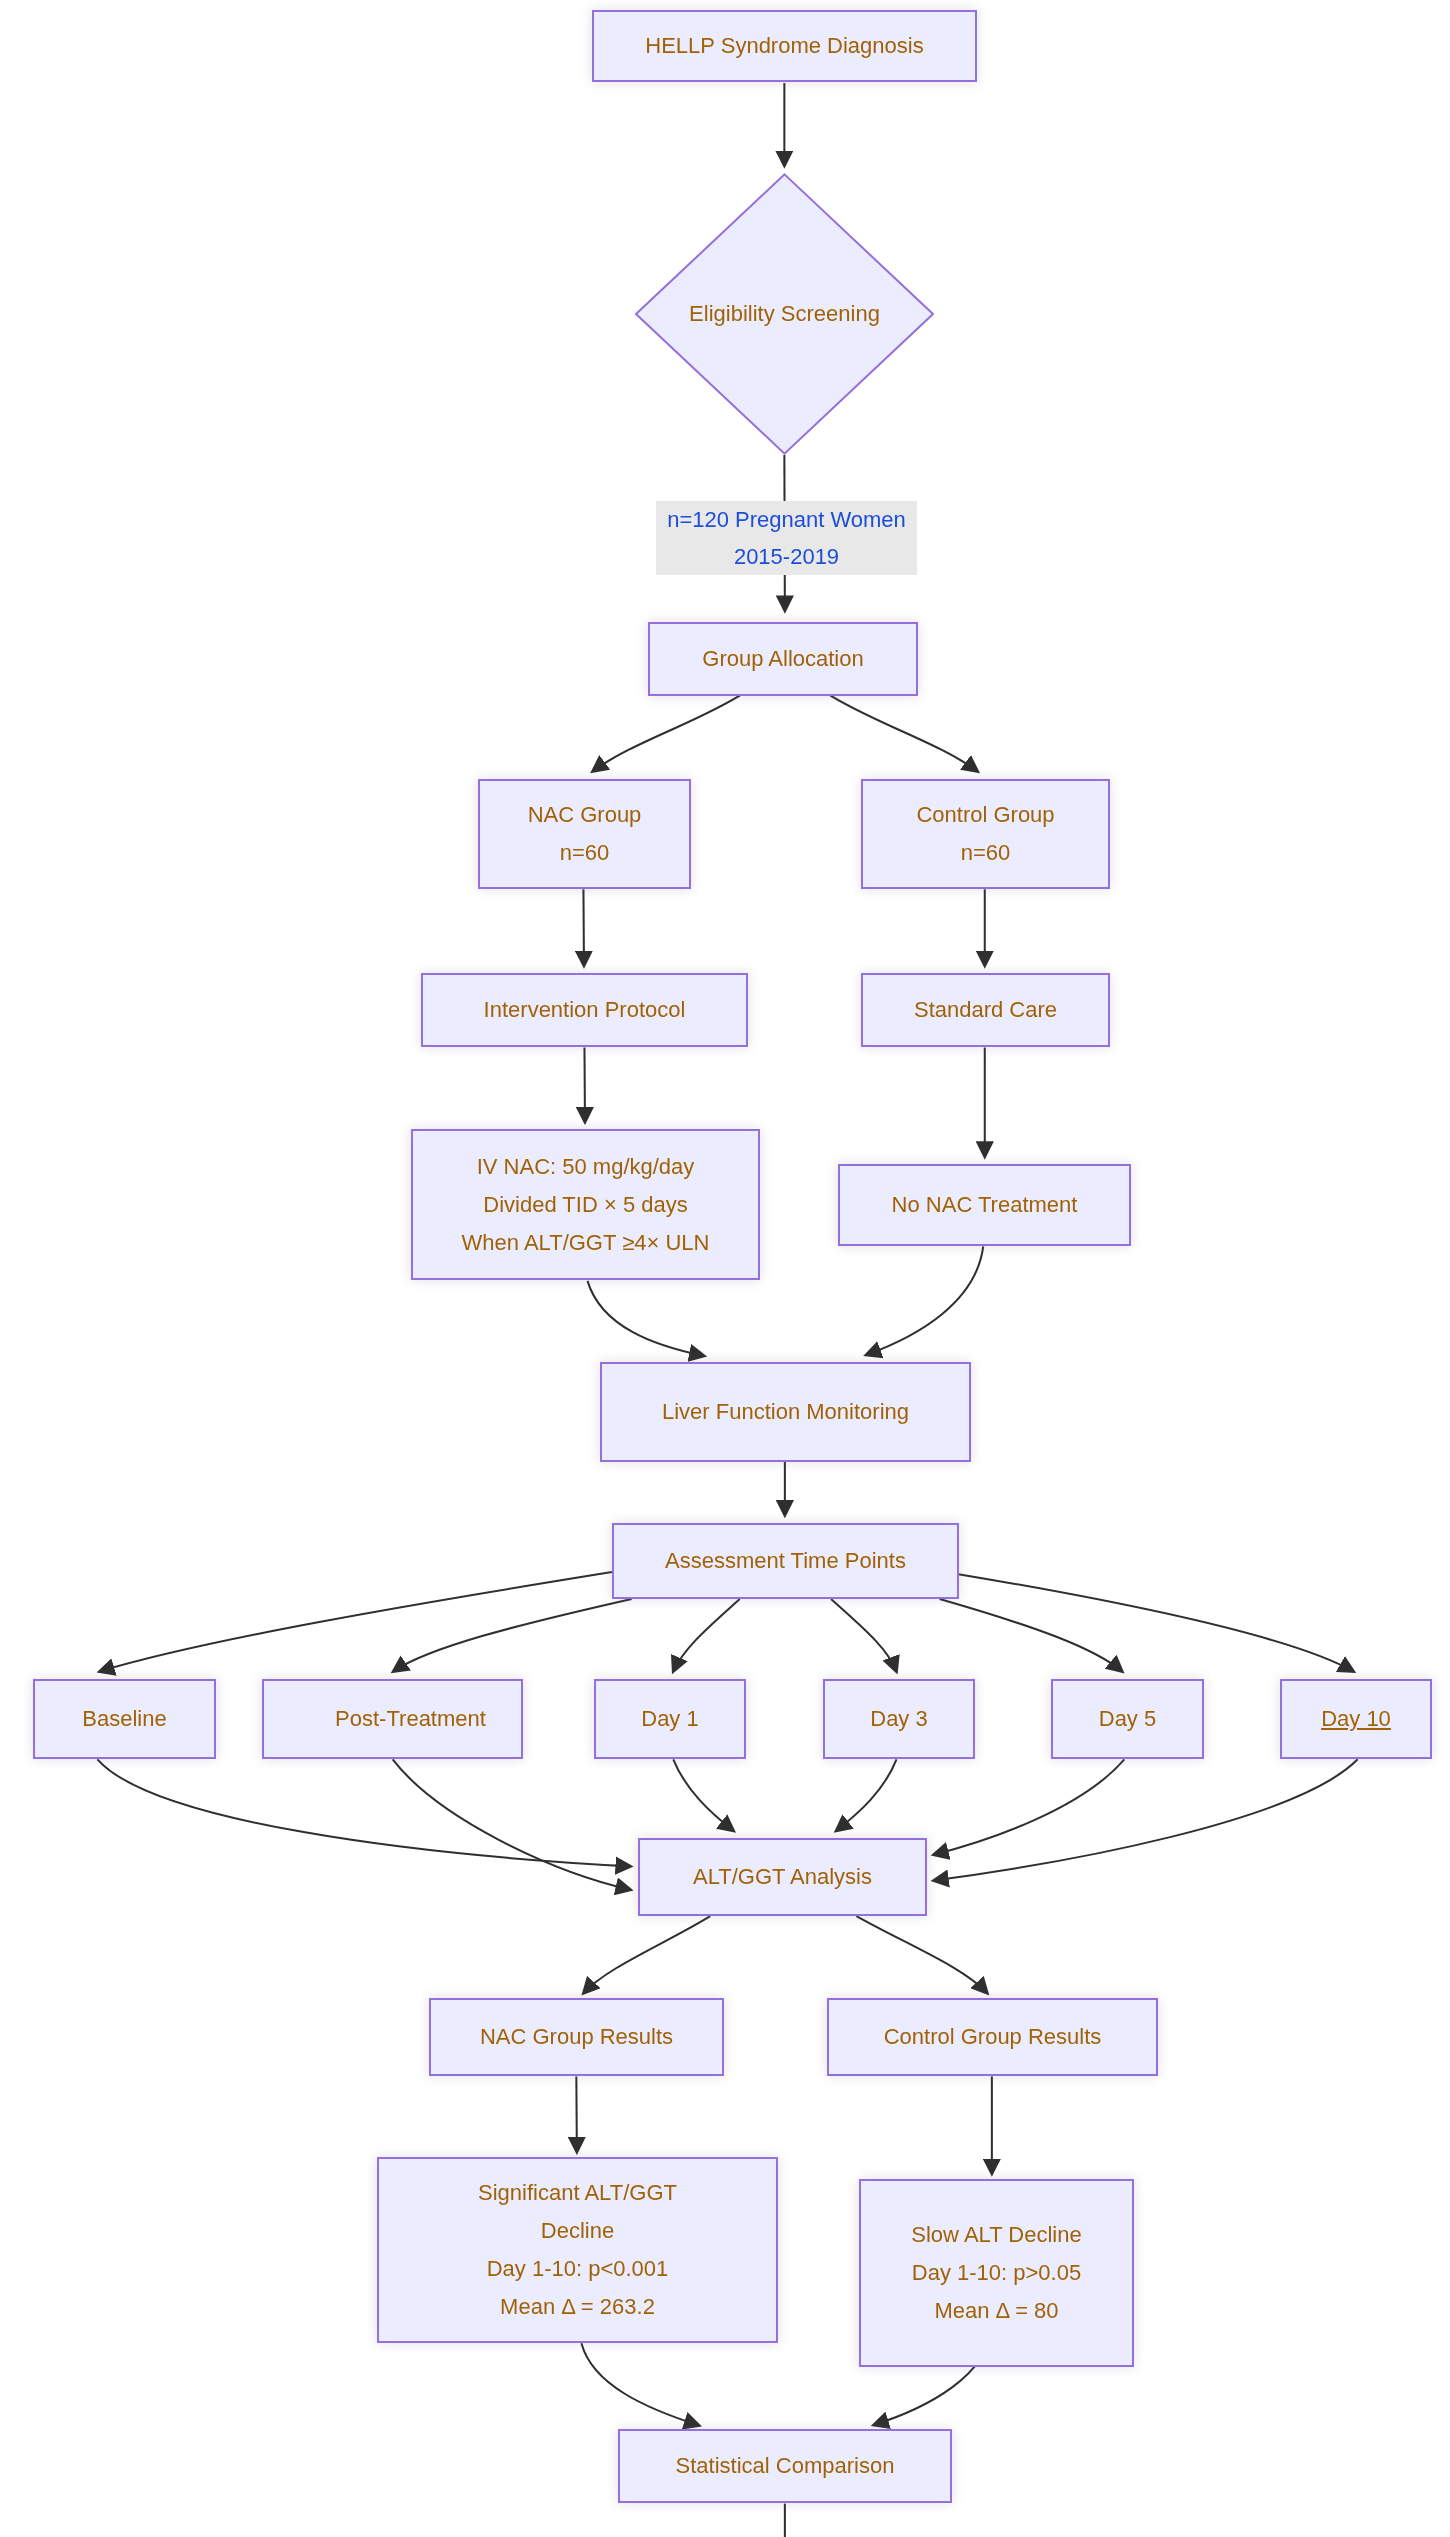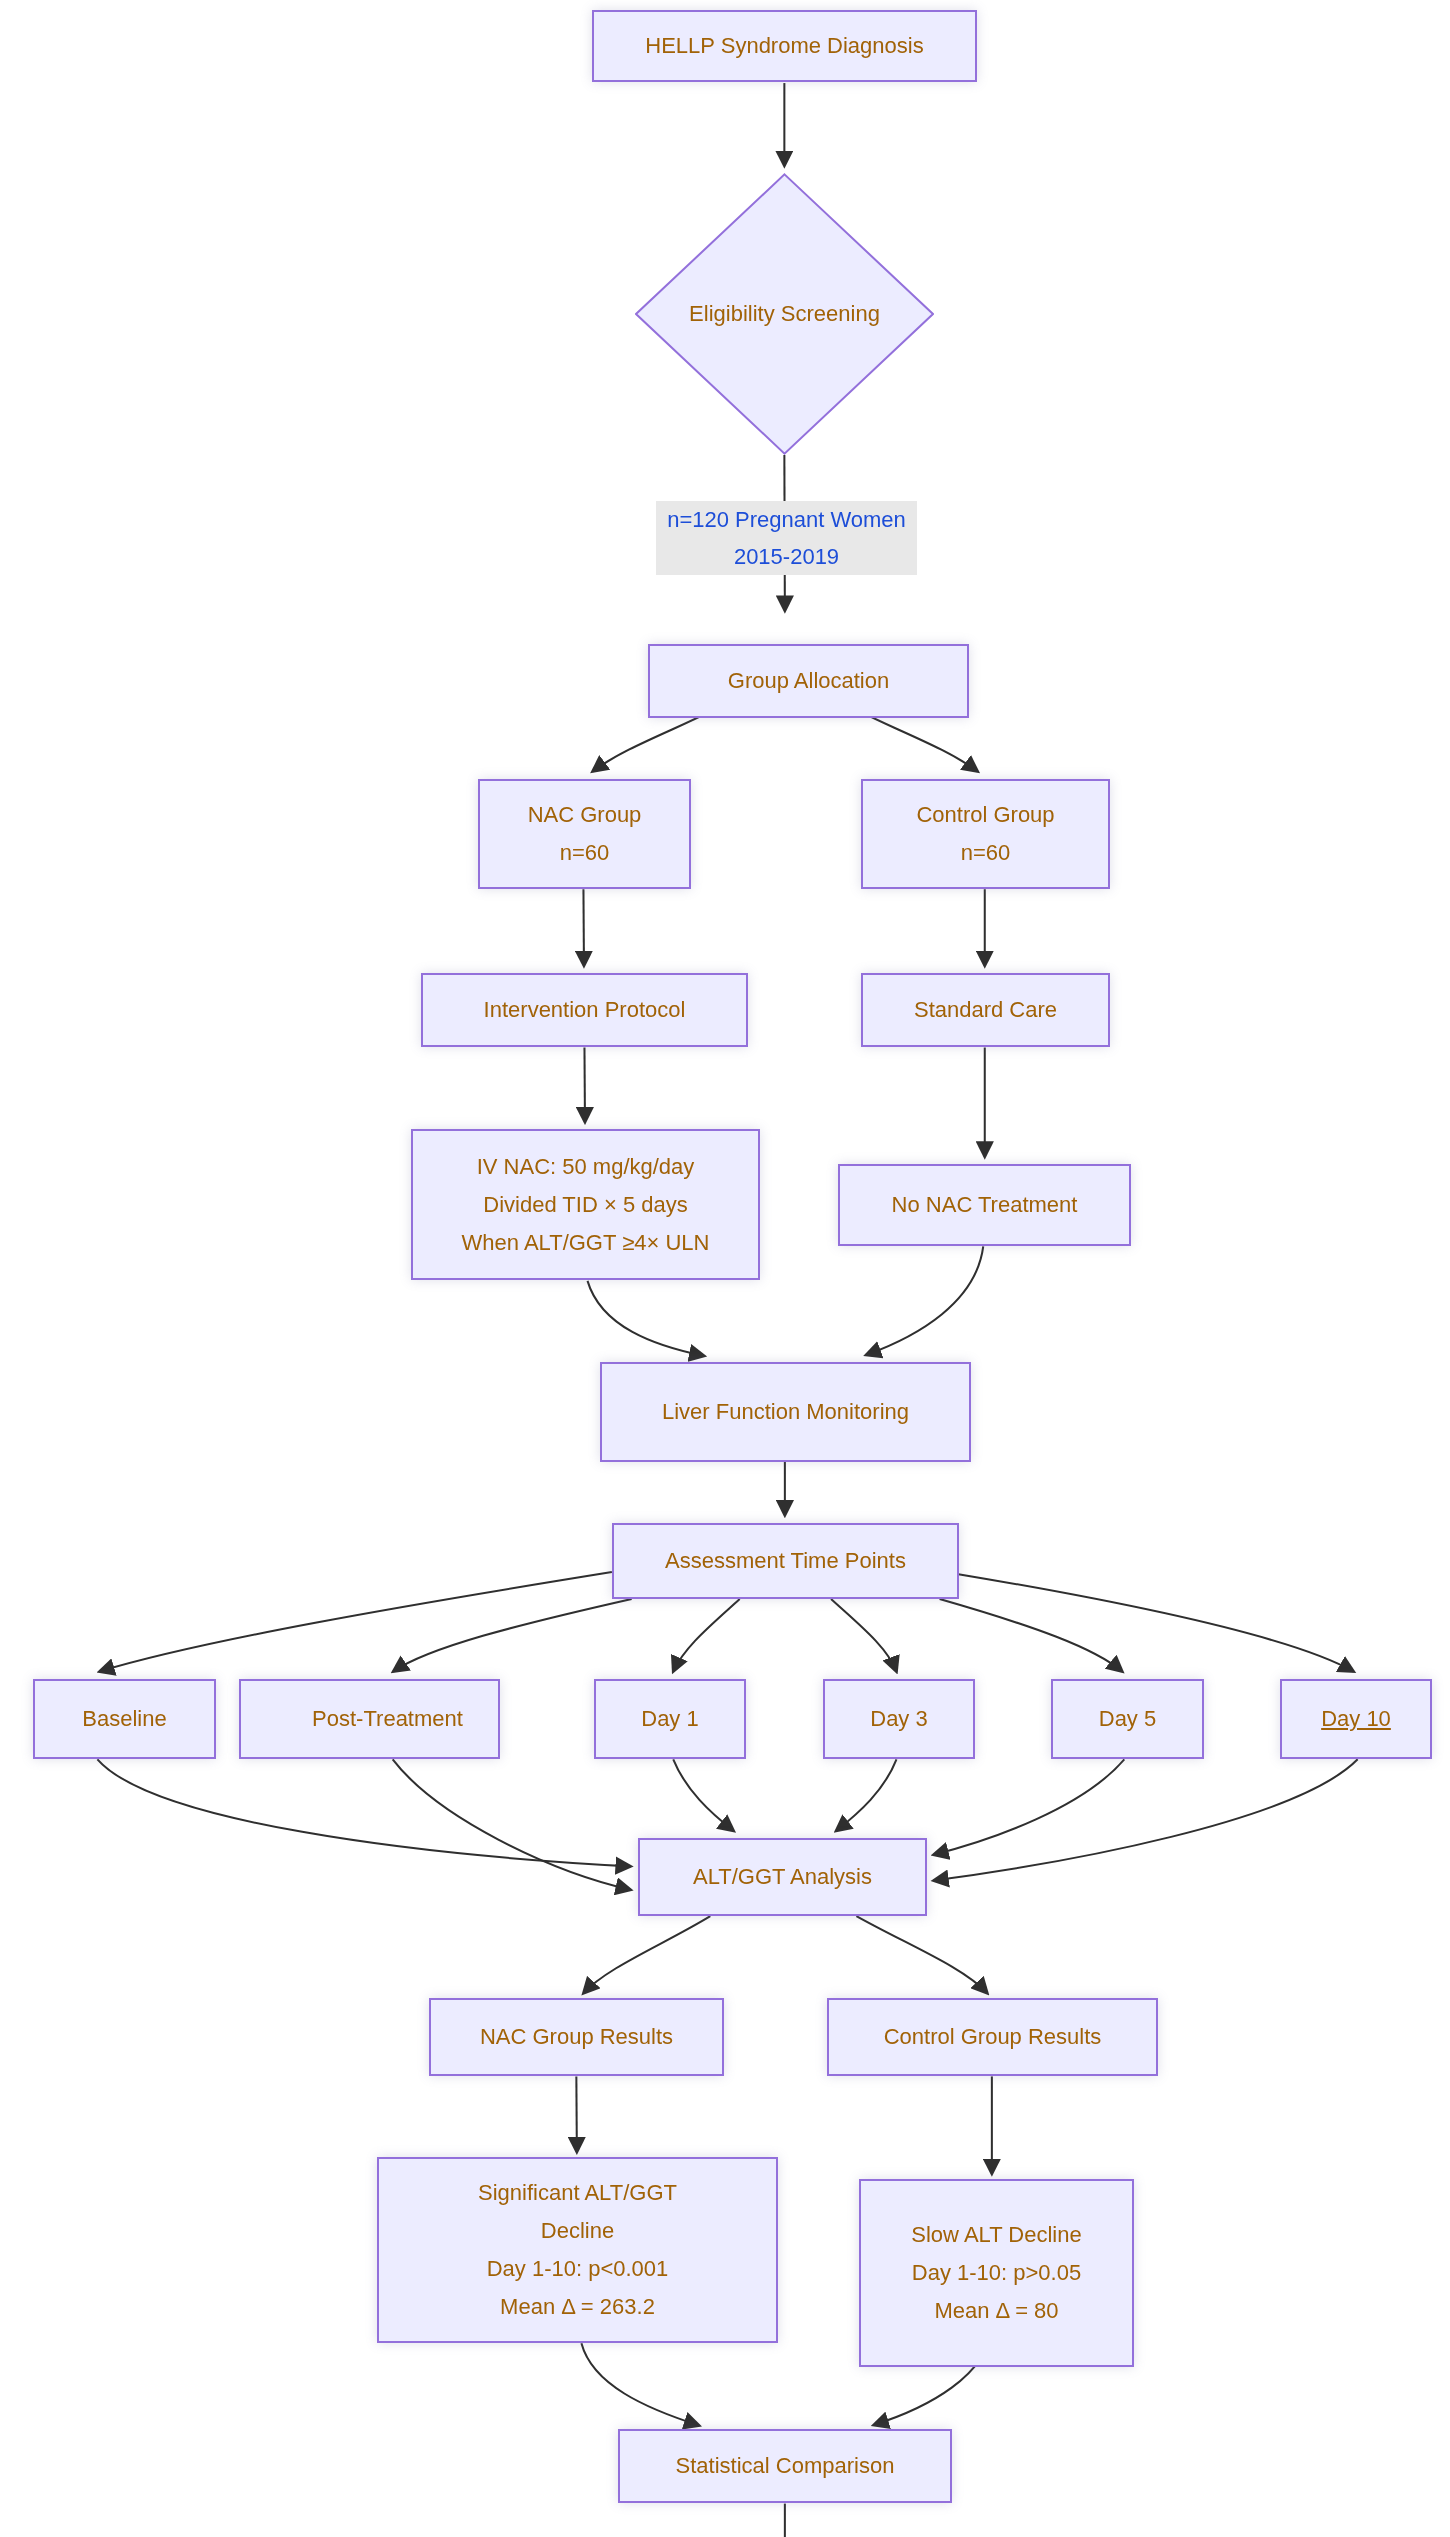--- a/index.html
+++ b/index.html
@@ -115,21 +115,21 @@
     </svg>
     <div class="node rect" style="left: 592px; top: 10px; width: 385px; height: 72px;">
       <div class="line">HELLP Syndrome Diagnosis</div>
     </div>
     <div class="node diamond" style="left: 635px; top: 173px; width: 299px; height: 282px;">
       <svg class="shape" viewBox="0 0 590 555">
         <polygon points="295,2 588,277.5 295,553 2,277.5" fill="#ECECFF" stroke="#9370DB" stroke-width="4"></polygon>
       </svg>
       <div class="line">Eligibility Screening</div>
     </div>
-    <div class="node rect" style="left: 648px; top: 644px; width: 321px; height: 74px;">
+    <div class="node rect" style="left: 648px; top: 622px; width: 270px; height: 74px;">
       <div class="line">Group Allocation</div>
     </div>
     <div class="node rect" style="left: 478px; top: 779px; width: 213px; height: 110px;">
       <div class="line">NAC Group</div>
       <div class="line">n=60</div>
     </div>
     <div class="node rect" style="left: 861px; top: 779px; width: 249px; height: 110px;">
       <div class="line">Control Group</div>
       <div class="line">n=60</div>
     </div>
@@ -149,21 +149,21 @@
     </div>
     <div class="node rect" style="left: 600px; top: 1362px; width: 371px; height: 100px;">
       <div class="line">Liver Function Monitoring</div>
     </div>
     <div class="node rect" style="left: 612px; top: 1523px; width: 347px; height: 76px;">
       <div class="line">Assessment Time Points</div>
     </div>
     <div class="node rect" style="left: 2px; top: 1679px; width: 183px; height: 80px; margin-left: 31px;">
       <div class="line">Baseline</div>
     </div>
-    <div class="node rect" style="left: 239px; top: 1679px; width: 261px; height: 80px; padding-left: 36px;">
+    <div class="node rect" style="left: 262px; top: 1679px; width: 261px; height: 80px; padding-left: 36px;">
       <div class="line">Post-Treatment</div>
     </div>
     <div class="node rect" style="left: 594px; top: 1679px; width: 152px; height: 80px;">
       <div class="line">Day 1</div>
     </div>
     <div class="node rect" style="left: 823px; top: 1679px; width: 152px; height: 80px;">
       <div class="line">Day 3</div>
     </div>
     <div class="node rect" style="left: 1051px; top: 1679px; width: 153px; height: 80px;">
       <div class="line">Day 5</div>

